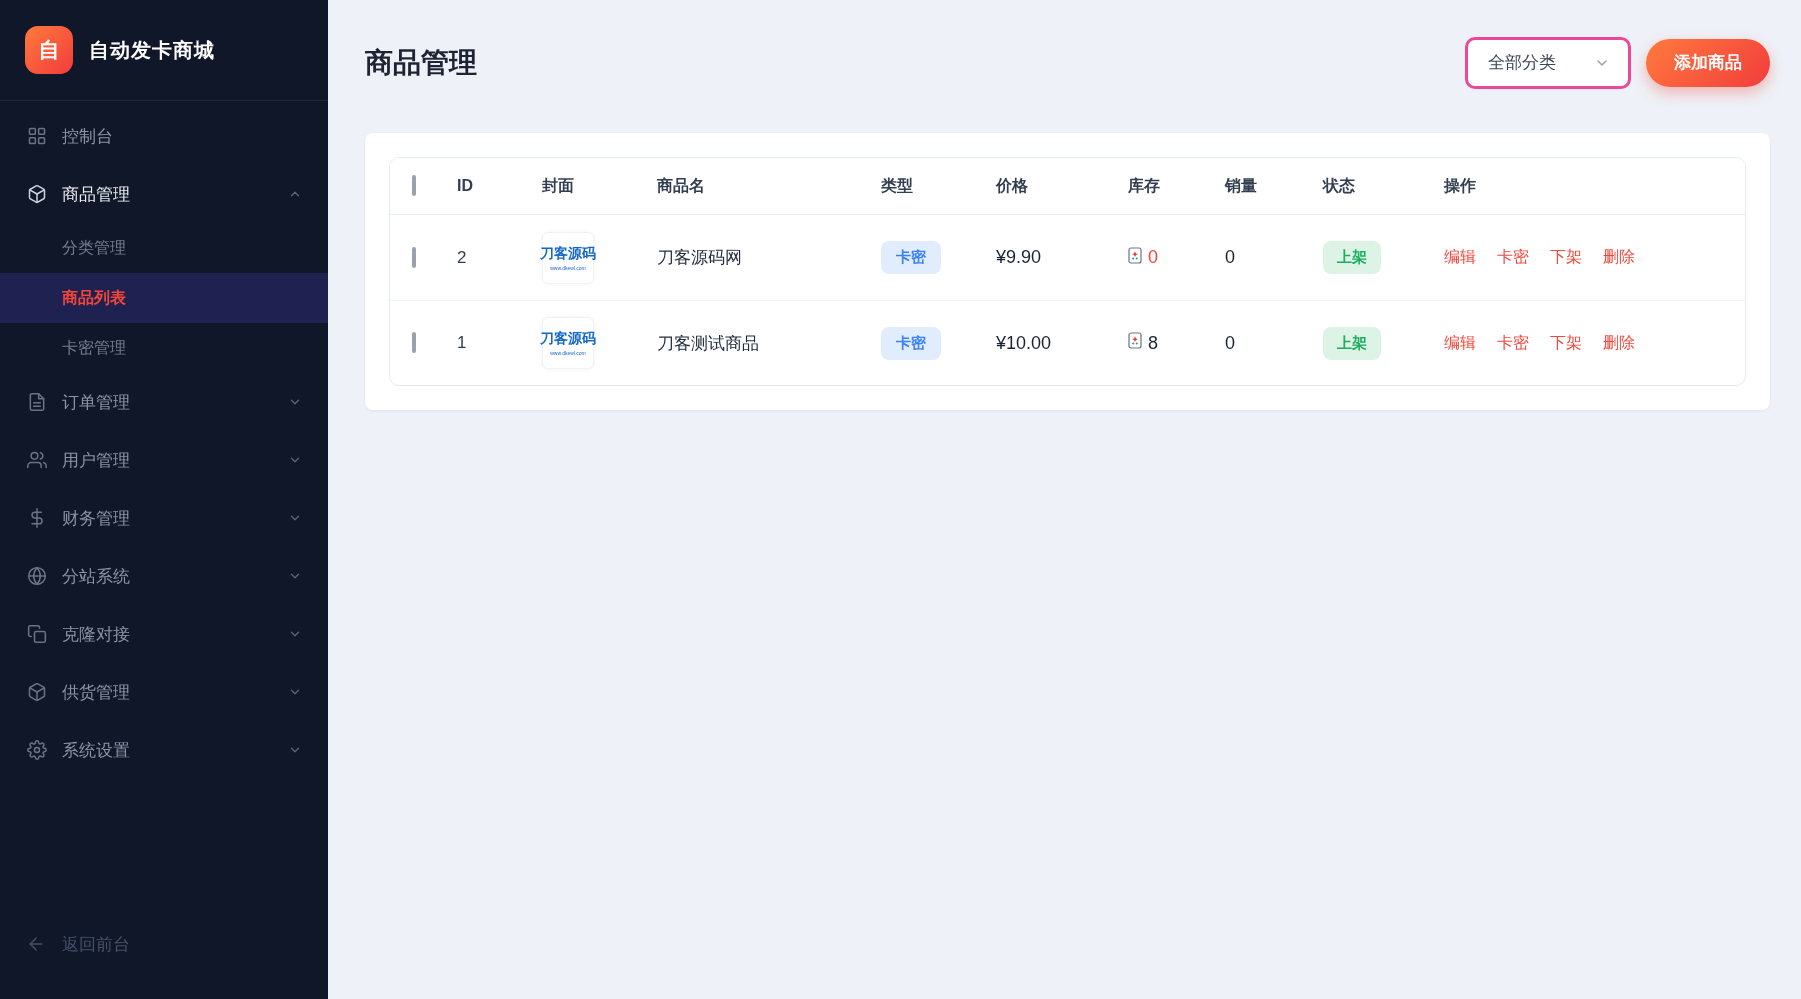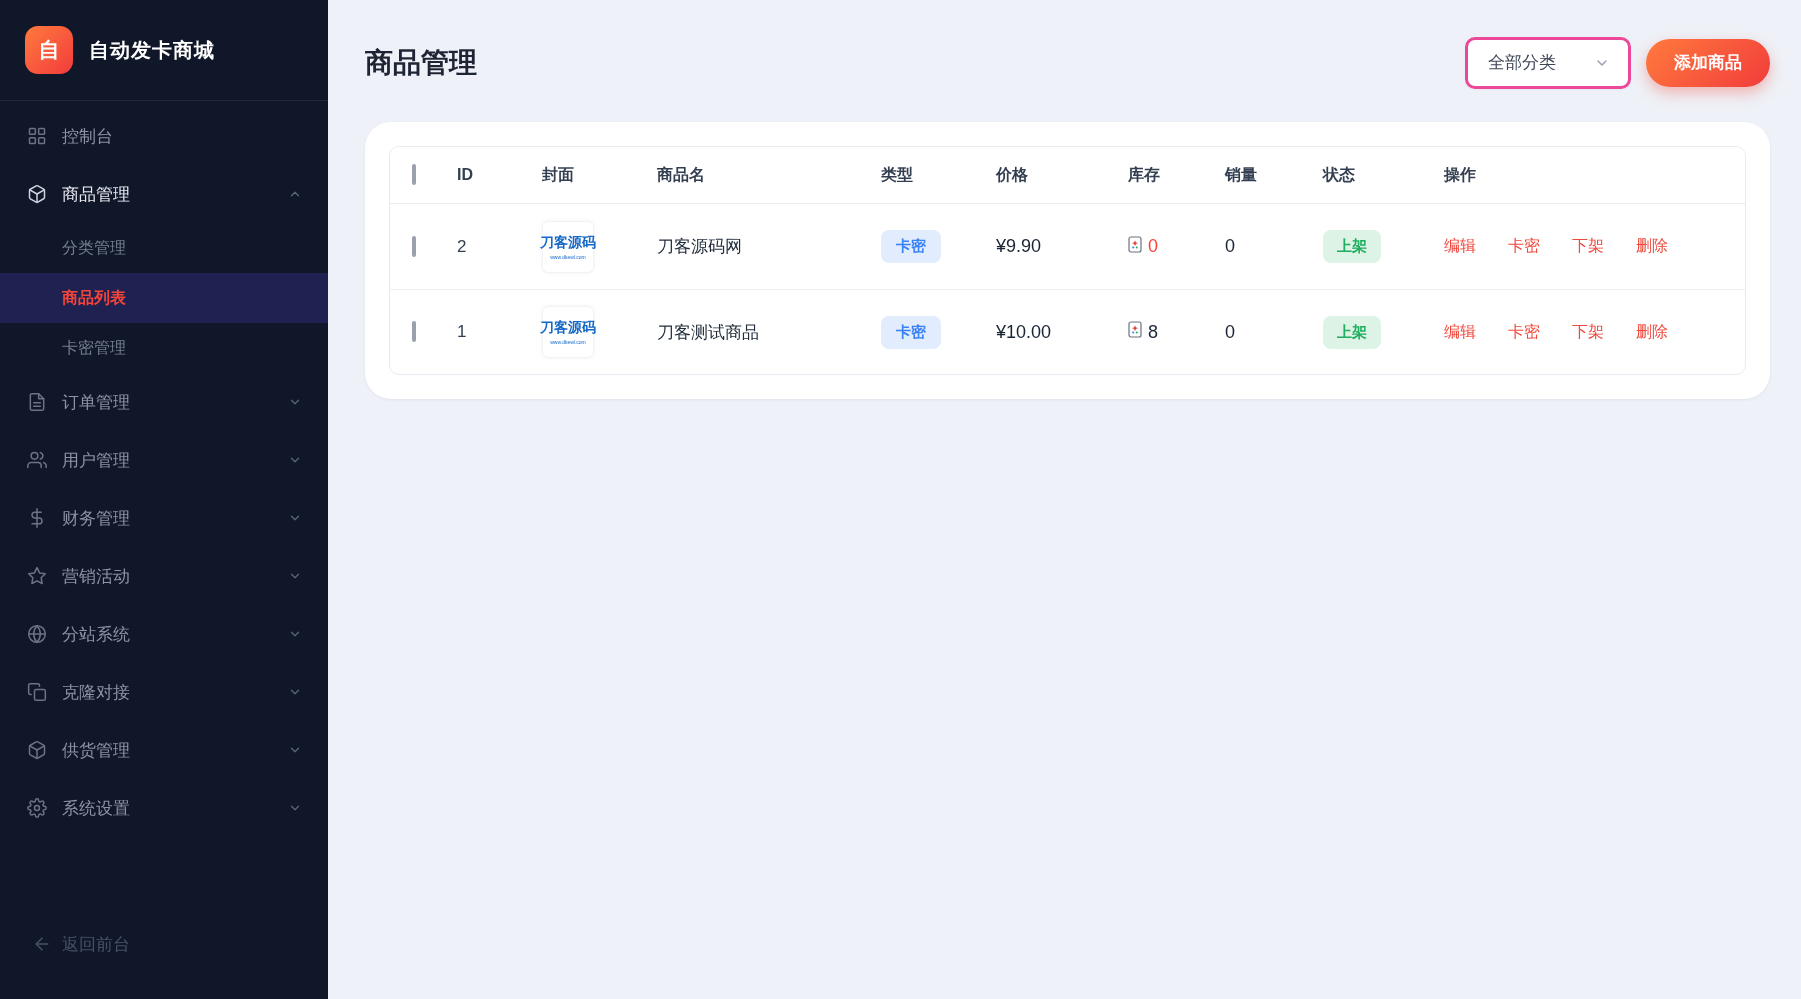--- a/index.html
+++ b/index.html
@@ -26,41 +26,41 @@
   .nav-item .n-label { flex:1; }
   .nav-item .n-chevron { color:#5d6578; display:flex; }
   .nav-item.active-parent { color:#e9ebf2; }
   .nav-item.active-parent .n-icon { color:#cfd4e0; }
 
   .submenu-item { height:50px; display:flex; align-items:center;
     padding-left:62px; font-size:16px; color:#757d90; cursor:pointer; }
   .submenu-item.active { background:#1f2251; color:#f4453a; font-weight:700; }
 
   .back-item { margin-top:auto; height:44px; display:flex; align-items:center;
-    gap:9px; padding:0 26px; color:#485068; font-size:17px; cursor:pointer;
-    margin-bottom:33px;margin-left:6px; }
+    gap:15px; padding:0 26px; color:#485068; font-size:17px; cursor:pointer;
+    margin-bottom:33px; }
   .back-item .n-icon { width:21px; height:21px; display:flex; color:#485068; }
 
   
   .main { flex:1; height:100%; padding:33px 31px 0 37px; }
   .main-header { display:flex; align-items:center; justify-content:space-between; height:59px; }
   .page-title { font-size:28px; font-weight:700; color:#1e2433; }
   .header-controls { display:flex; align-items:center; gap:15px; }
   .category-select { width:166px; height:52px; background:#fff; border:3px solid #ec4899;
     border-radius:10px; display:flex; align-items:center; justify-content:space-between;
     padding:0 18px 0 20px; font-size:17px; color:#3d4656; cursor:pointer;
     box-shadow:0 1px 2px rgba(16,24,40,.04); }
   .category-select .c-chevron { color:#98a1b0; display:flex; }
   .add-btn { height:48px; padding:0 28px; border:none; border-radius:27px;
     background:linear-gradient(135deg,#ff7a3d 0%,#f23c3c 100%); color:#fff;
     font-size:17px; font-weight:700; cursor:pointer;
     box-shadow:0 6px 14px rgba(242,70,50,.35);
     font-family:"Liberation Sans","DejaVu Sans",sans-serif; }
 
-  .card { margin-top:30px; background:#fff; border-radius:26px; padding:24px;
+  .card { margin-top:41px; background:#fff; border-radius:8px; padding:24px;
     box-shadow:0 1px 3px rgba(16,24,40,.06); }
   .table-wrap { border:1px solid #e6ebf2; border-radius:10px; overflow:hidden; }
   .t-row { display:grid;
     grid-template-columns:45px 85px 115px 224px 115px 132px 97px 98px 121px 1fr;
     align-items:center; padding-left:22px; }
   .t-head { height:57px; background:#fff; border-bottom:1px solid #e9edf3;
     font-size:16px; font-weight:700; color:#333f50; }
   .t-body-row { height:85px; }
   .t-body-row + .t-body-row { border-top:1px solid #eef2f6; }
 
@@ -74,21 +74,21 @@
   .cover-sub { color:#1668c7; font-size:5px; white-space:nowrap; }
   .cell-name { font-size:17px; color:#222c3c; }
   .type-badge { display:inline-block; background:#e1ecfd; color:#3b82f6;
     font-size:15px; font-weight:700; padding:7px 15px; border-radius:8px; }
   .cell-price { font-size:18px; color:#1b2434; }
   .cell-stock { display:flex; align-items:center; gap:6px; font-size:18px; color:#1b2434; }
   .cell-stock.low .stock-num { color:#f4453a; }
   .cell-sales { font-size:18px; color:#1b2434; }
   .status-badge { display:inline-block; background:#dcf3e5; color:#1fae5e;
     font-size:15px; font-weight:700; padding:7px 14px; border-radius:8px; }
-  .cell-actions { display:flex; gap:32px;font-family:Liberation Mono, monospace; }
+  .cell-actions { display:flex; gap:21px;font-family:Liberation Mono, monospace; }
   .action-link { color:#f0483c; font-size:16px; text-decoration:none; cursor:pointer; }
 </style>
 </head>
 <body>
 
 <div class="app">
 
   <aside class="sidebar">
     <div class="side-header">
       <div class="logo-badge">自</div>
@@ -171,33 +171,20 @@
             </svg>
         </span>
         <span class="n-label">财务管理</span>
         <span class="n-chevron">
           <svg width="14" height="14" viewBox="0 0 24 24" fill="none" stroke="currentColor" stroke-width="2.2" stroke-linecap="round" stroke-linejoin="round">
               <polyline points="6 9 12 15 18 9"></polyline>
             </svg>
         </span>
       </div>
 
-      <div class="nav-item">
-        <span class="n-icon">
-          <svg width="20" height="20" viewBox="0 0 24 24" fill="none" stroke="currentColor" stroke-width="1.8" stroke-linecap="round" stroke-linejoin="round">
-              <polygon points="12 2 15.09 8.26 22 9.27 17 14.14 18.18 21.02 12 17.77 5.82 21.02 7 14.14 2 9.27 8.91 8.26"></polygon>
-            </svg>
-        </span>
-        <span class="n-label">营销活动</span>
-        <span class="n-chevron">
-          <svg width="14" height="14" viewBox="0 0 24 24" fill="none" stroke="currentColor" stroke-width="2.2" stroke-linecap="round" stroke-linejoin="round">
-              <polyline points="6 9 12 15 18 9"></polyline>
-            </svg>
-        </span>
-      </div>
 
       <div class="nav-item">
         <span class="n-icon">
           <svg width="20" height="20" viewBox="0 0 24 24" fill="none" stroke="currentColor" stroke-width="1.8" stroke-linecap="round" stroke-linejoin="round">
               <circle cx="12" cy="12" r="10"></circle>
               <line x1="2" y1="12" x2="22" y2="12"></line>
               <path d="M12 2a15.3 15.3 0 0 1 4 10 15.3 15.3 0 0 1-4 10 15.3 15.3 0 0 1-4-10 15.3 15.3 0 0 1 4-10z"></path>
             </svg>
         </span>
         <span class="n-label">分站系统</span>

